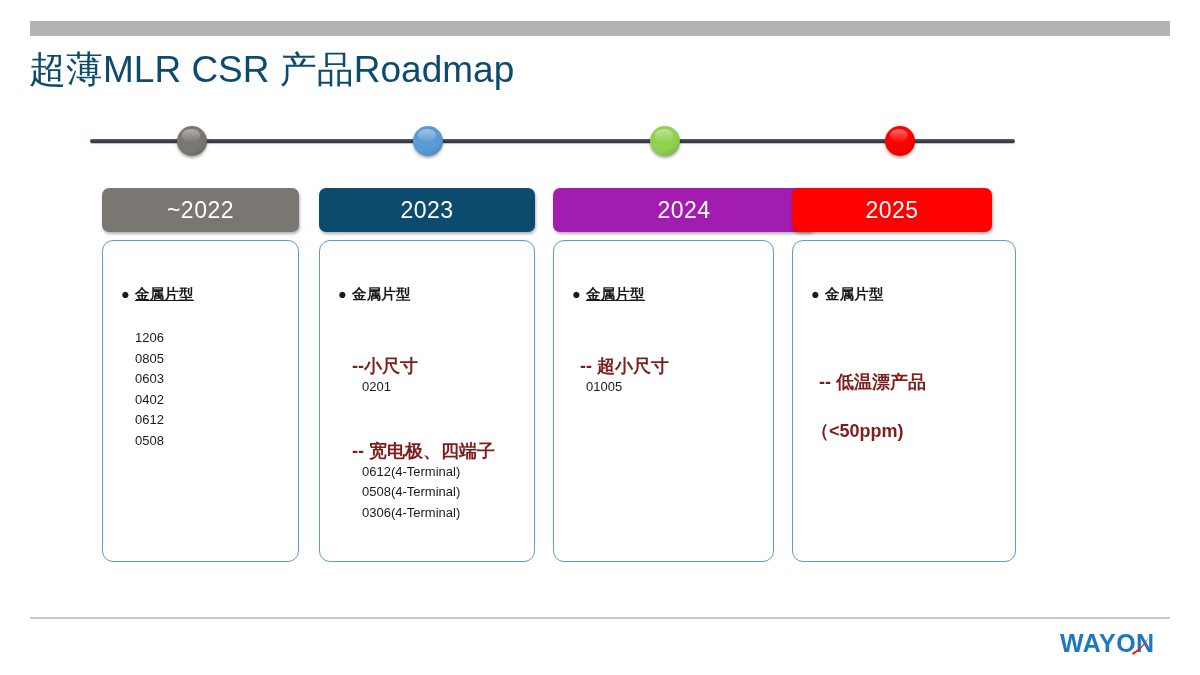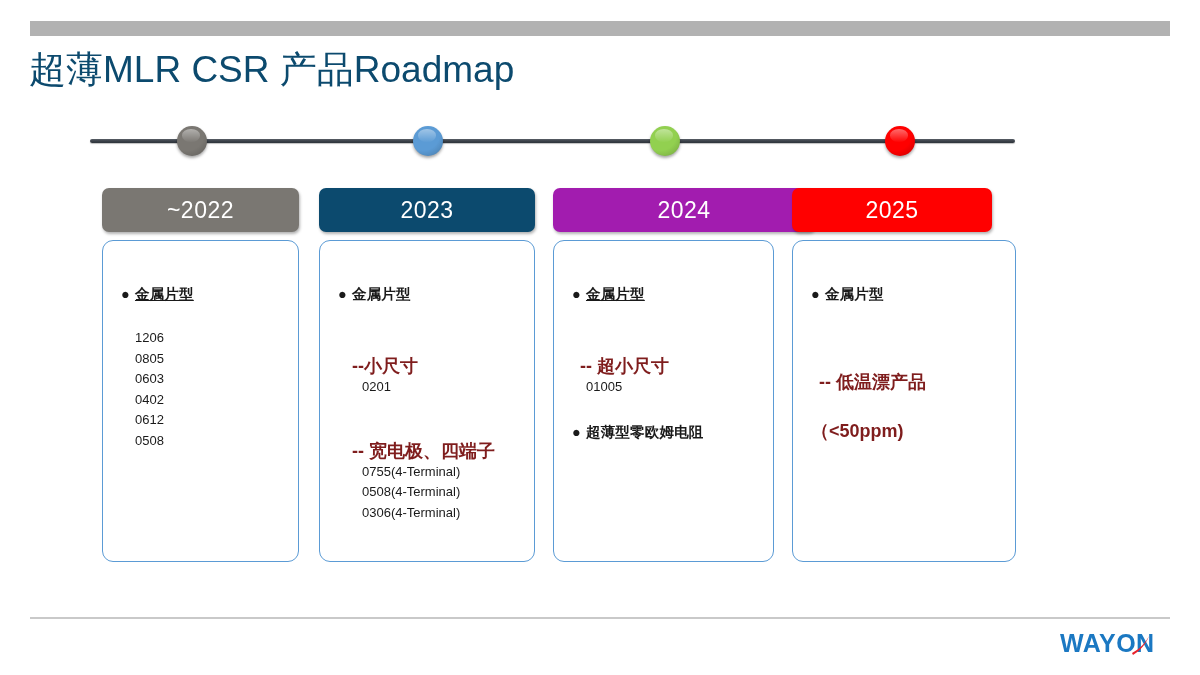--- a/index.html
+++ b/index.html
@@ -205,33 +205,32 @@
       </div>
     </div>
     <div class="card" style="left: 319px; width: 216px;">
       <div class="card-head"><span class="bullet">●</span><span class="htext">金属片型</span></div>
       <div class="lines">
         <div class="spacer-lg"></div>
         <div class="sub-label indent-1">--小尺寸</div>
         <div class="plain indent-2">0201</div>
         <div class="spacer-md"></div>
         <div class="sub-label indent-1">-- 宽电极、四端子</div>
-        <div class="plain indent-2">0755(4-Terminal)</div>
+        <div class="plain indent-2">0612(4-Terminal)</div>
         <div class="plain indent-2">0508(4-Terminal)</div>
         <div class="plain indent-2">0306(4-Terminal)</div>
       </div>
     </div>
     <div class="card" style="left: 553px; width: 221px;">
       <div class="card-head underline"><span class="bullet">●</span><span class="htext">金属片型</span></div>
       <div class="lines">
         <div class="spacer-lg"></div>
         <div class="sub-label indent-3">-- 超小尺寸</div>
         <div class="plain indent-1">01005</div>
         <div class="spacer-sm"></div>
-        <div class="card-head"><span class="bullet">●</span><span>超薄型零欧姆电阻</span></div>
       </div>
     </div>
     <div class="card" style="left: 792px; width: 224px;">
       <div class="card-head"><span class="bullet">●</span><span class="htext">金属片型</span></div>
       <div class="lines">
         <div class="spacer-lg"></div>
         <div class="spacer-md"></div>
         <div class="sub-label indent-3">-- 低温漂产品</div>
         <div class="sub-label indent-0">（&lt;50ppm)</div>
       </div>

